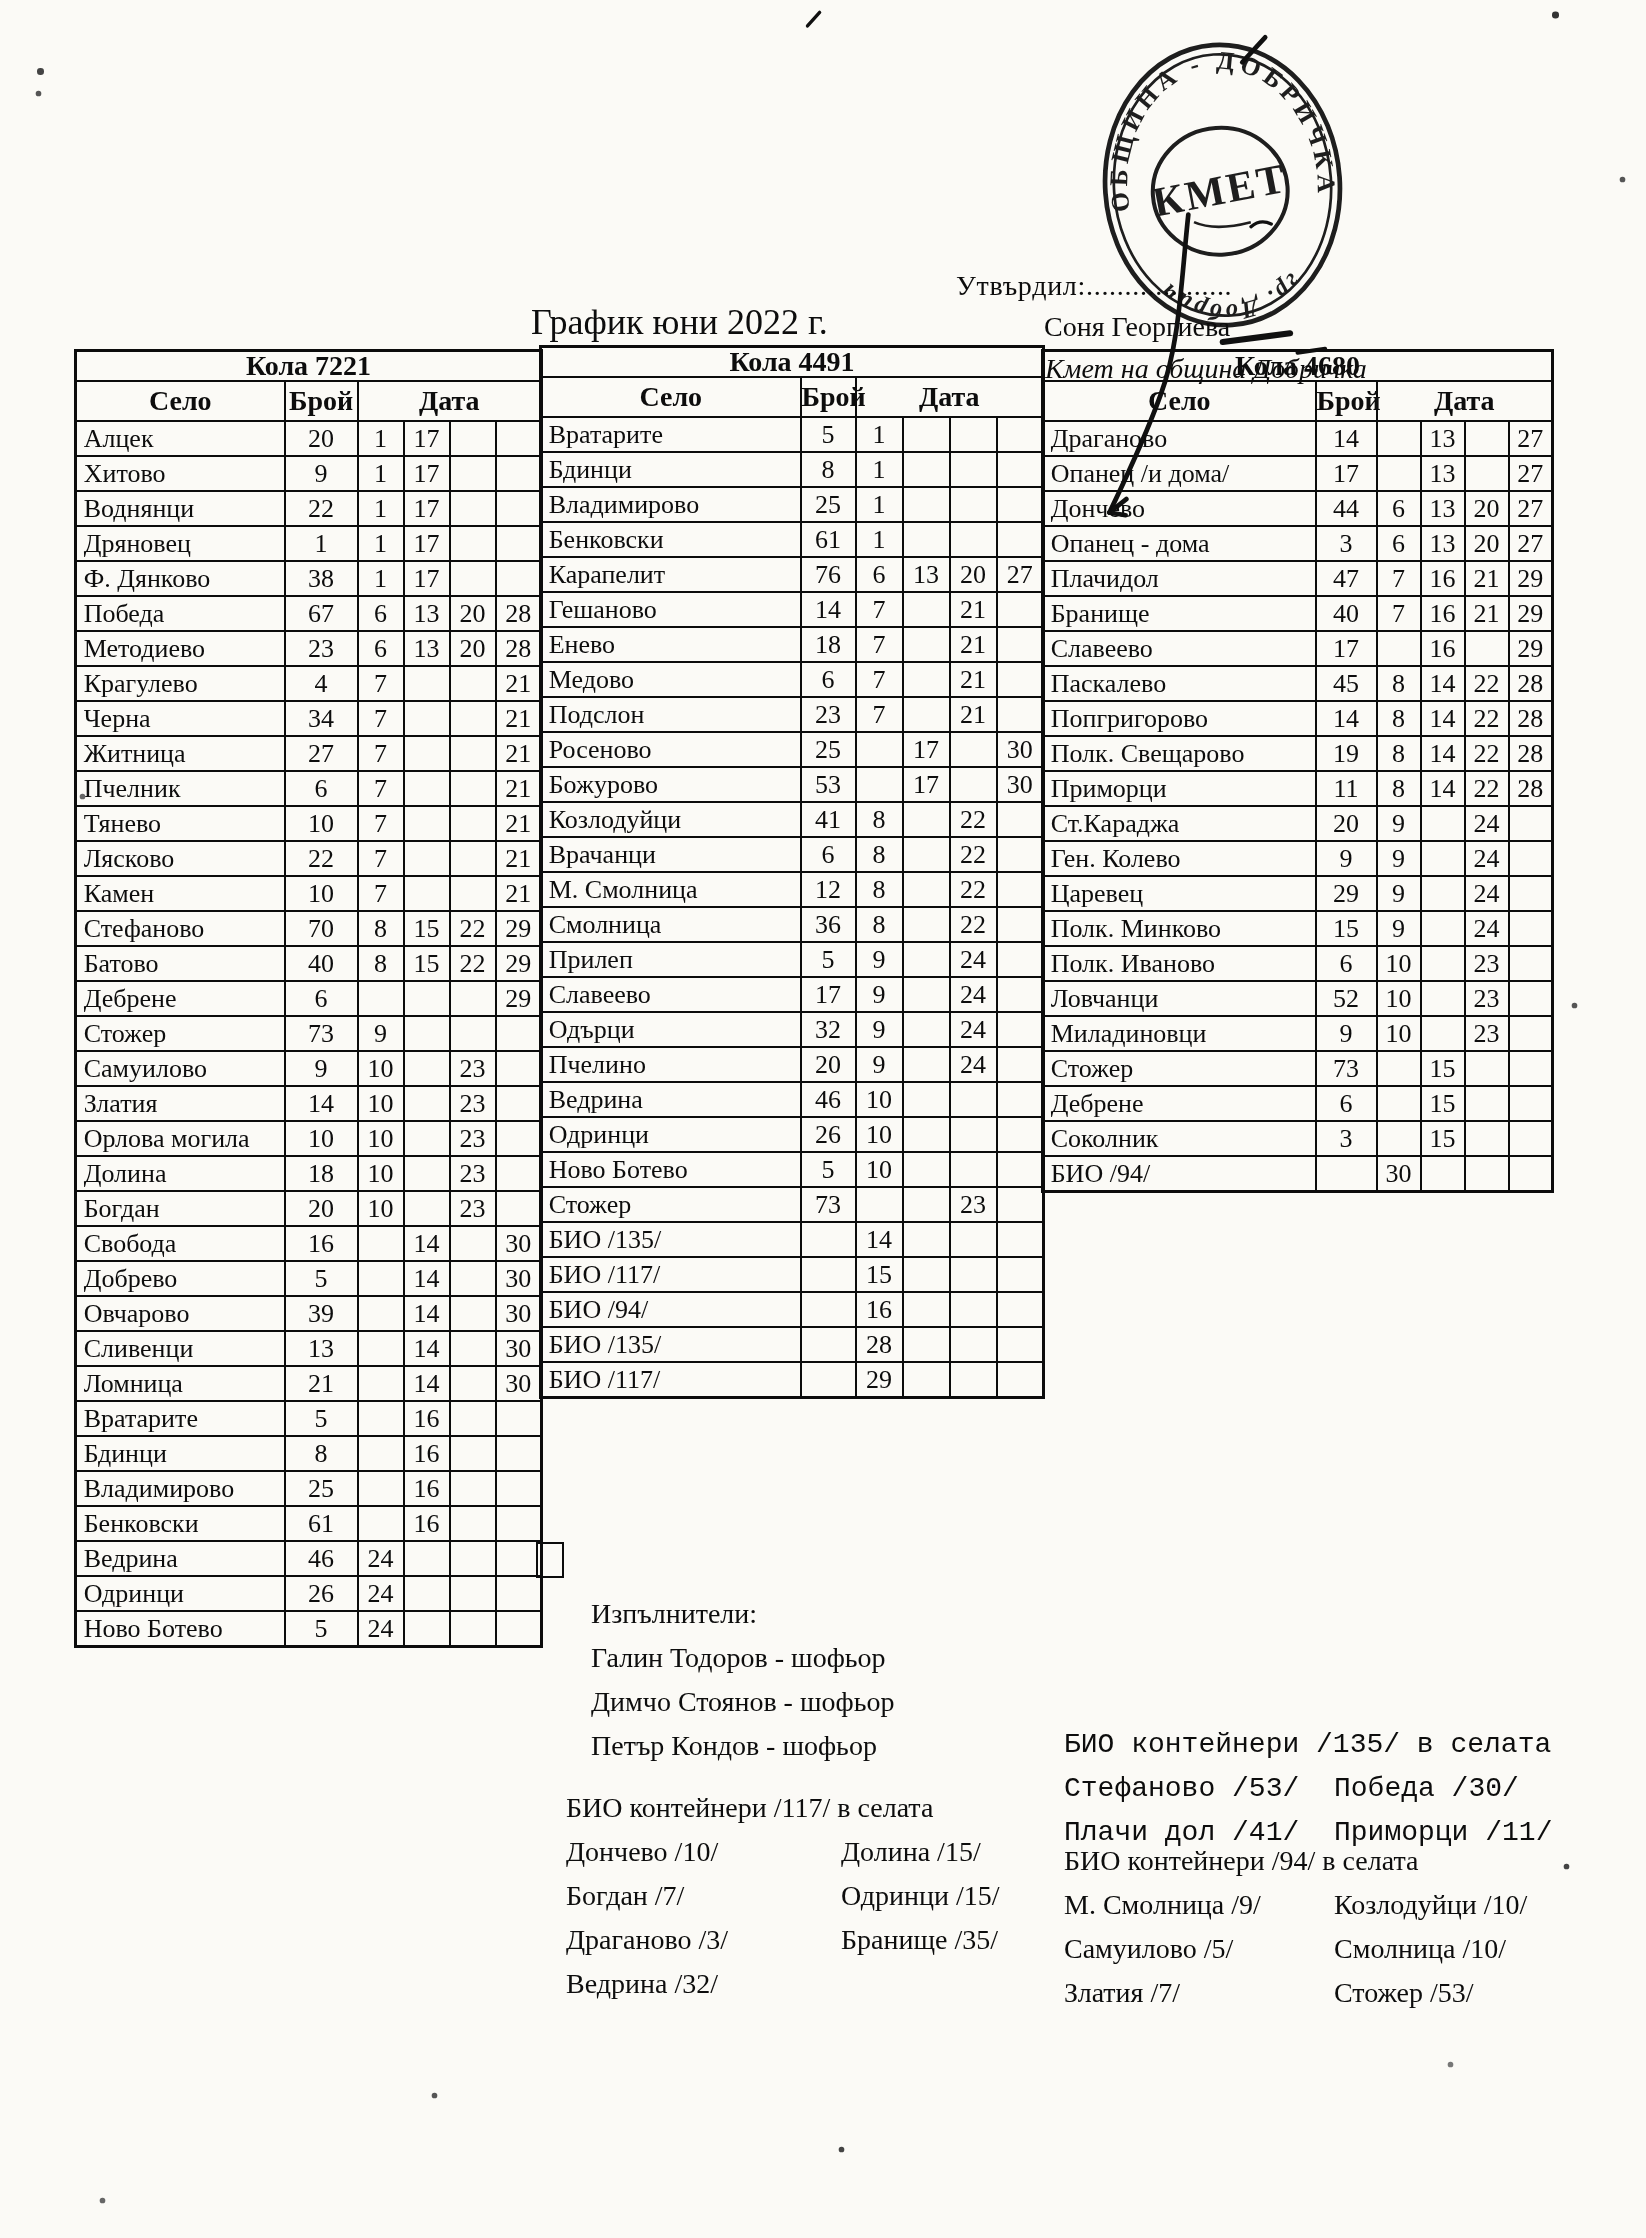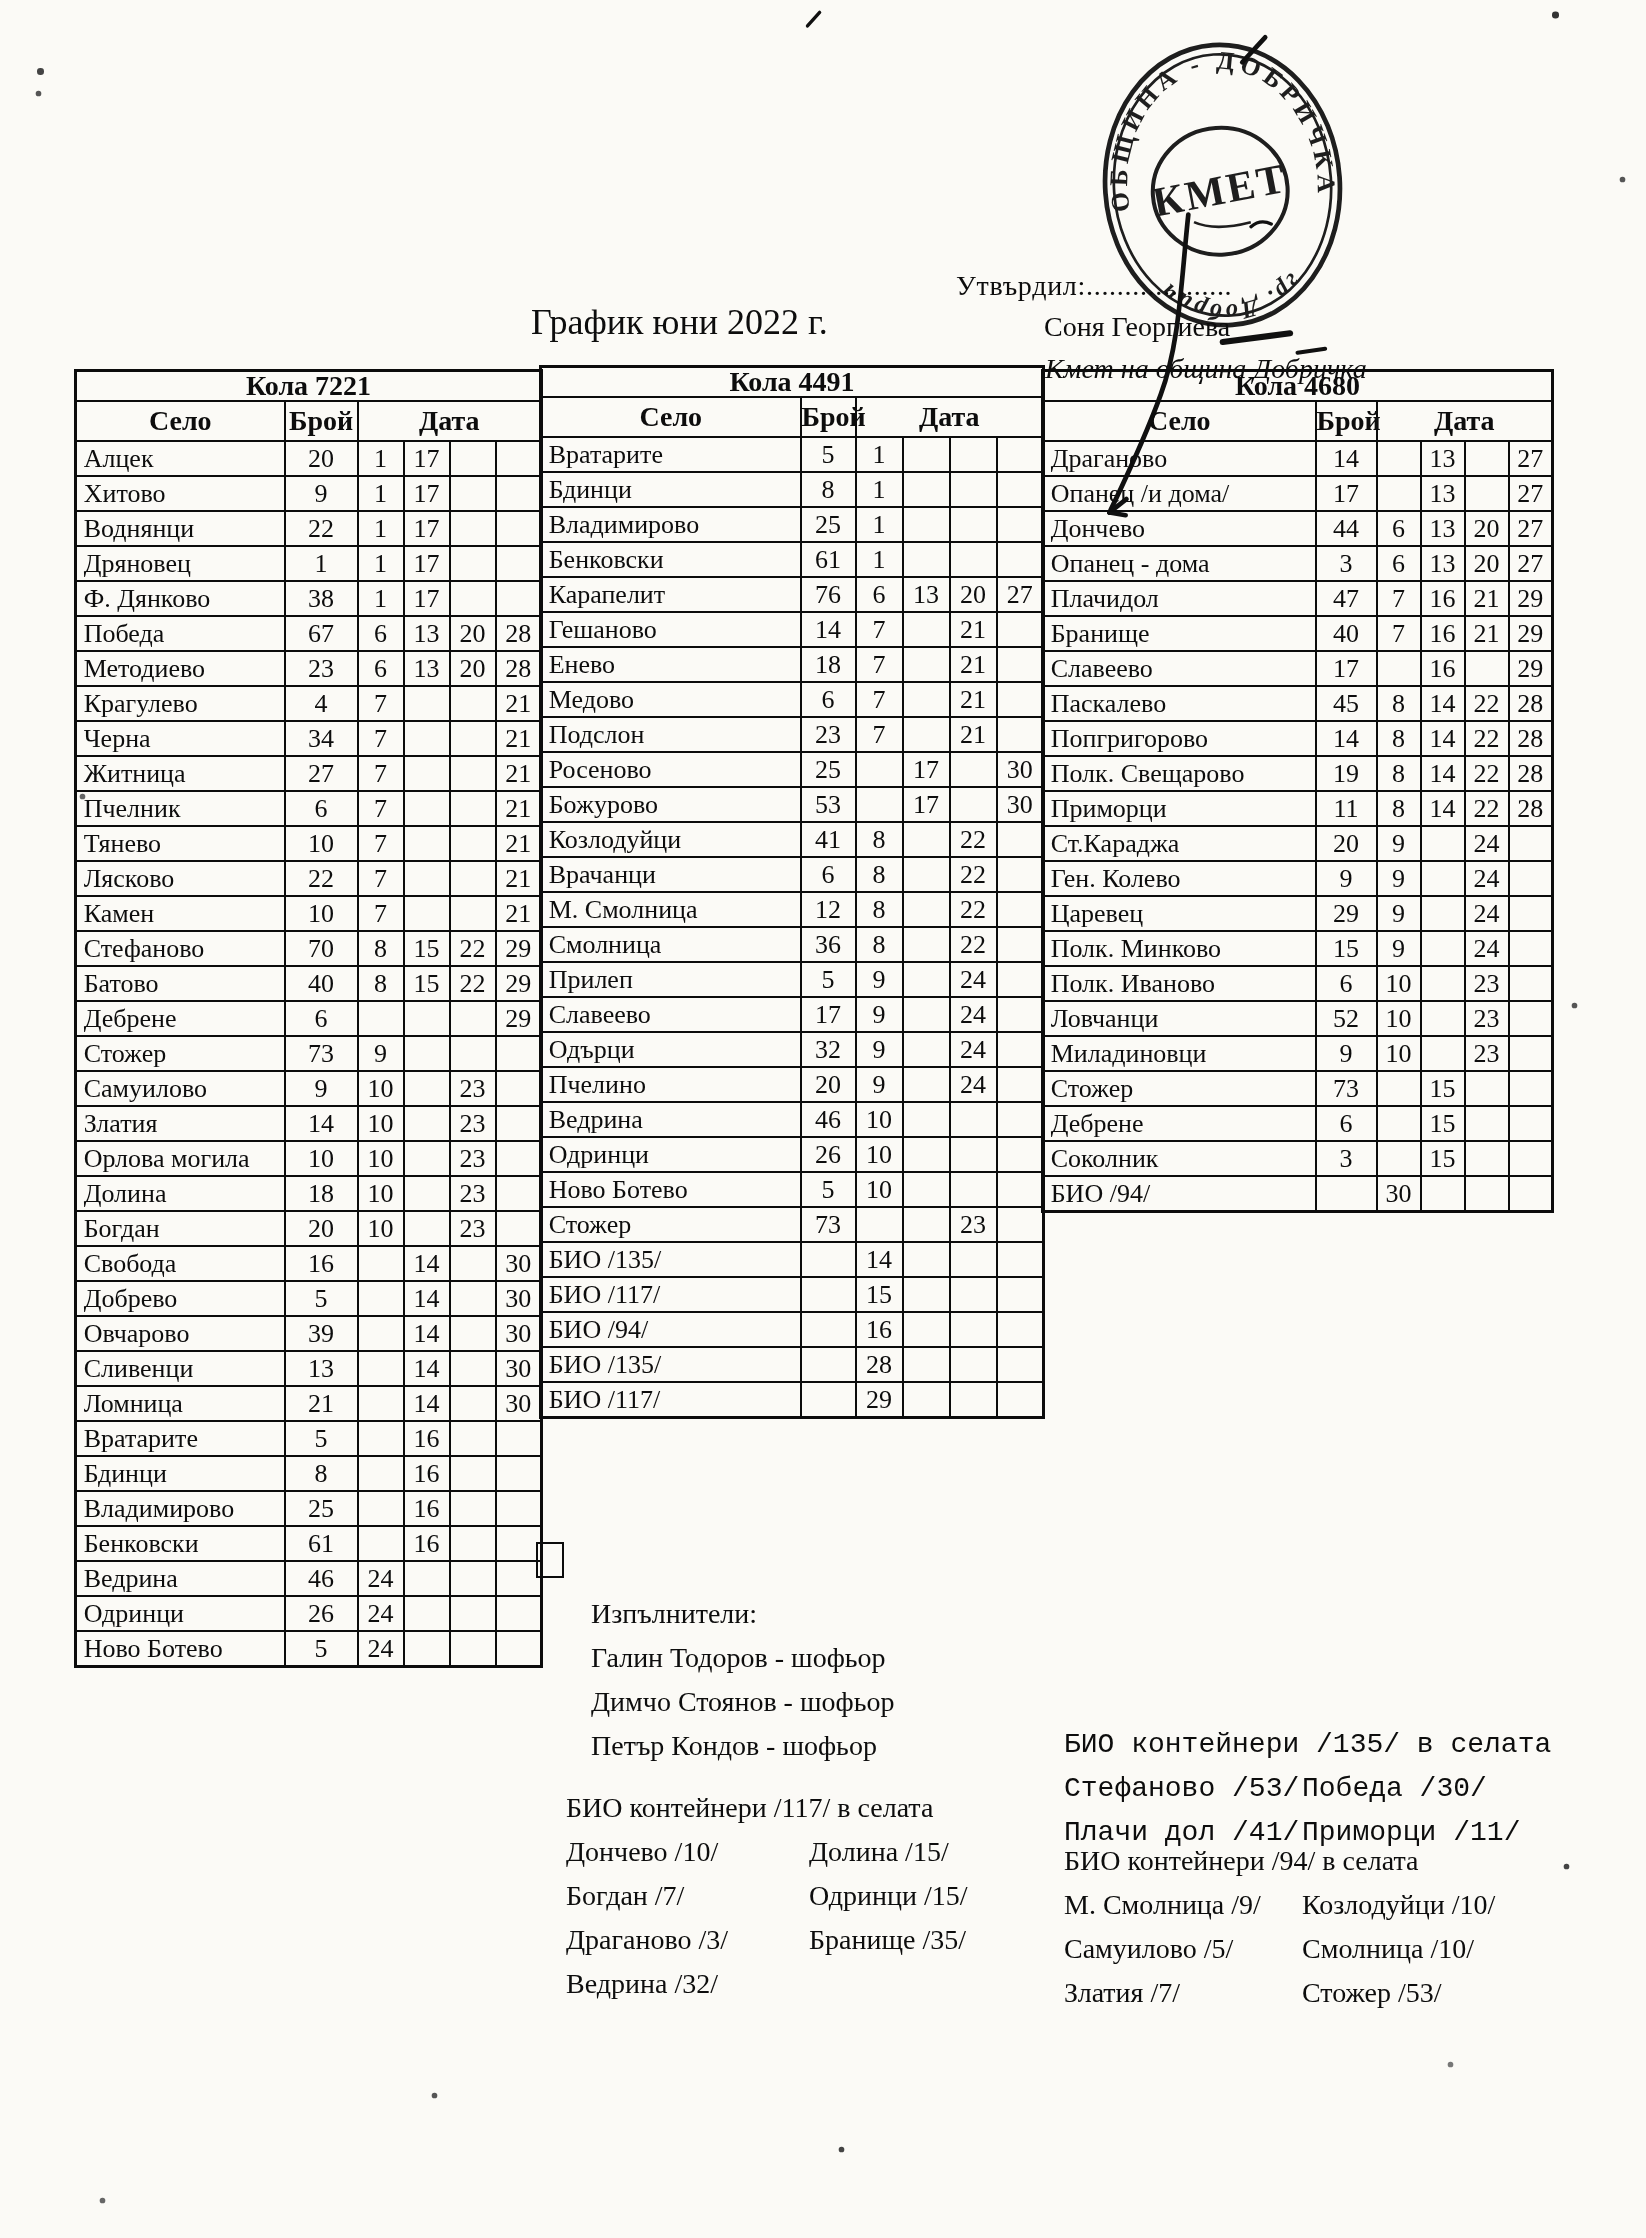--- a/index.html
+++ b/index.html
@@ -10,36 +10,36 @@
   }
   .abs { position:absolute; }
 
   
   table.t { position:absolute; border-collapse:collapse; table-layout:fixed; }
   table.t th, table.t td {
     border:2px solid #0c0c0c; padding:0; line-height:1;
     font-family:"Liberation Serif", serif; color:#0d0d0d;
     overflow:visible; white-space:nowrap;
   }
-  table.t { border:3.4px solid #0c0c0c;margin-top:20px; }
+  table.t { border:3.4px solid #0c0c0c; }
   tr.car th { height:28px; font-size:28px; font-weight:bold; text-align:center; }
   tr.cols th { height:38px; font-size:28px; font-weight:bold; text-align:center; }
   table.t td { height:33px; font-size:26px; text-align:center; }
   table.t td.vn { text-align:left; padding-left:6.7px; }
 
   
   #approval-label { font-size:28px; letter-spacing:0.7px; }
   #approval-name  { font-size:28px; }
   #approval-role  { font-size:28px; font-style:italic; }
   #doc-title { font-size:36px; font-weight:normal; }
 
   
   .txtblock { font-size:28px; line-height:44px; }
   .txtblock .hd { font-weight:normal; }
-  .bio-cols { display:flex; align-items:flex-start; }
+  .bio-cols { display:flex; align-items:flex-start;gap:32px; }
   .bio-line { white-space:nowrap; }
 
   
   #stamp { opacity:.92; }
 
   
   #specks { left:0; top:0; width:2.7px; height:2.7px; background:transparent;
     box-shadow: 39px 70px 0 2px #444, 37px 92px 0 1.3px #555, 1554px 13.5px 0 2px #333,
                 1621px 178px 0 1.3px #555, 81px 795px 0 1.3px #666, 1573px 1004px 0 1.3px #555,
                 1565px 1865px 0 1.3px #444, 433px 2094px 0 1.3px #555, 840px 2148px 0 1.3px #444,

